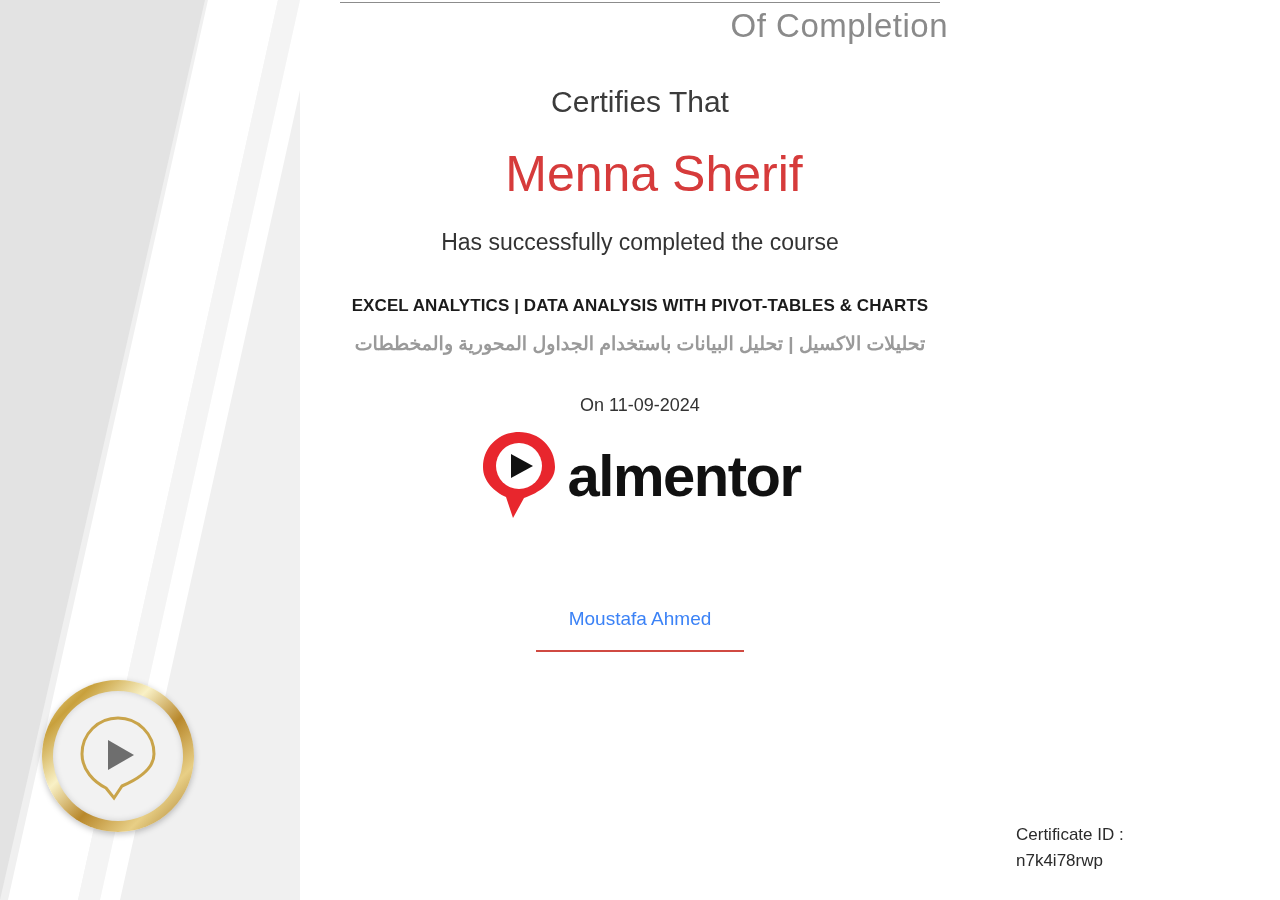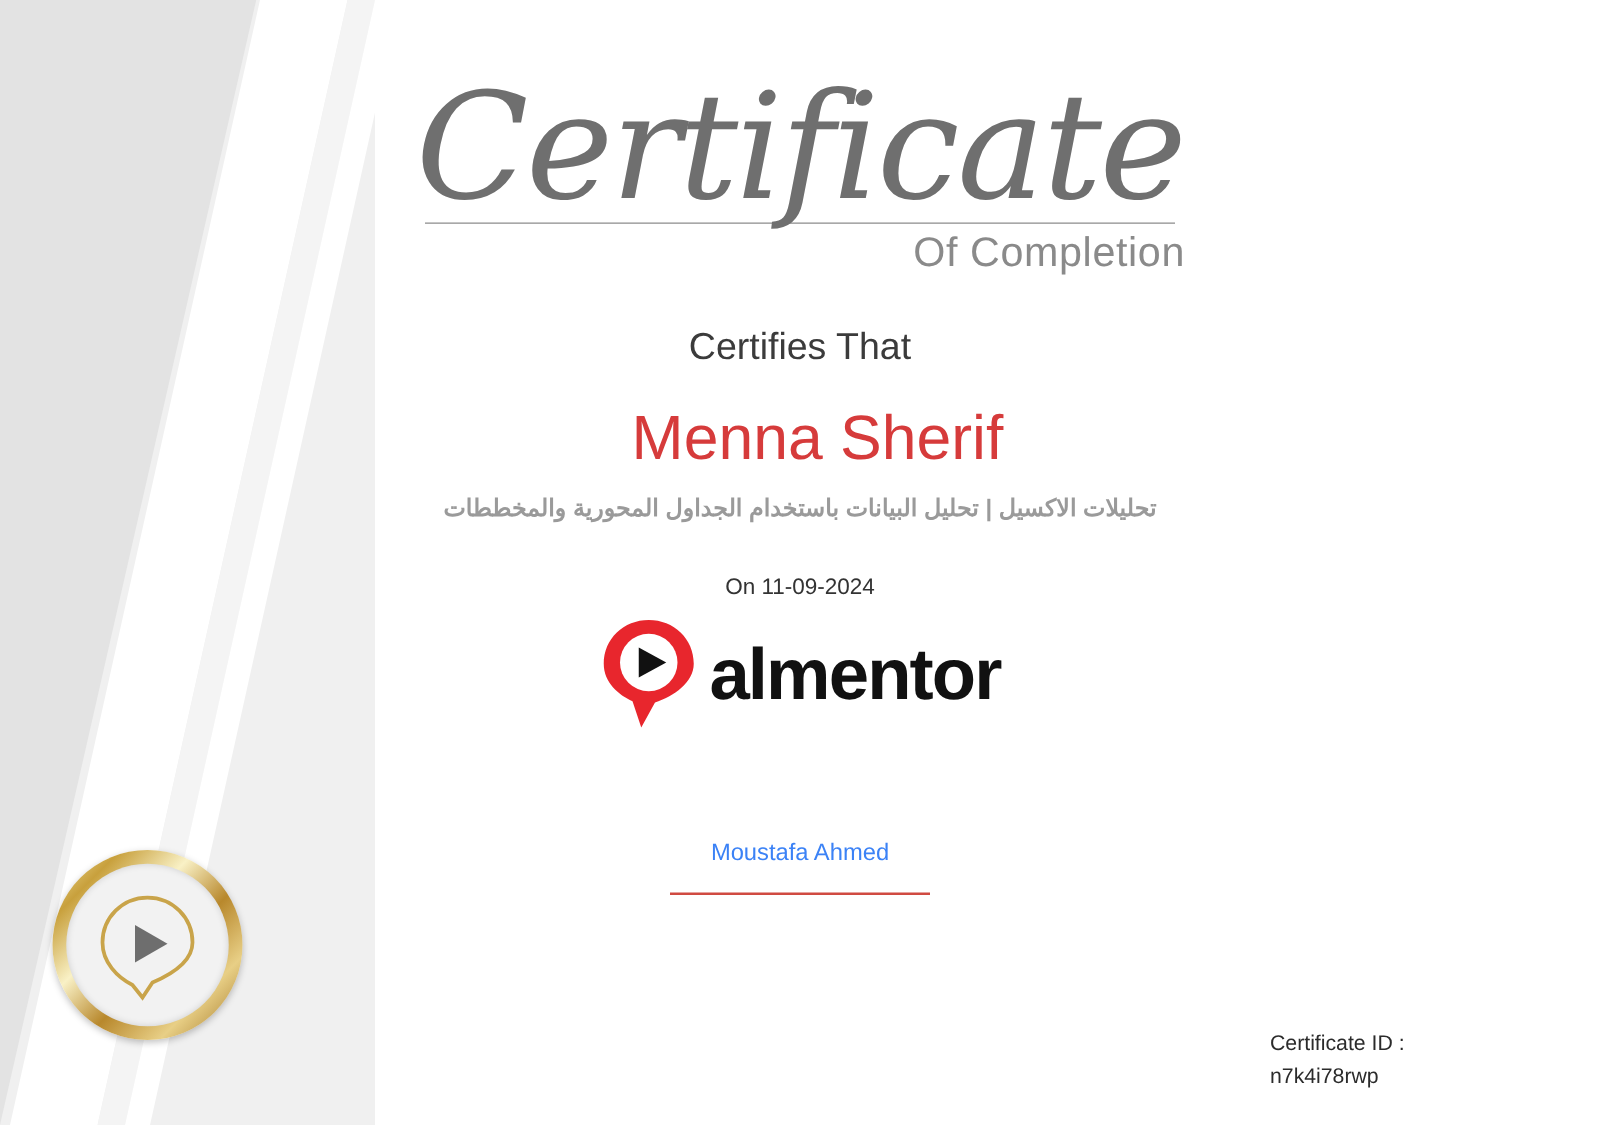--- a/index.html
+++ b/index.html
@@ -220,27 +220,28 @@
   <div class="seal">
     <div class="seal-inner"></div>
     <svg class="seal-pin" viewBox="0 0 92 92">
       <path d="M46 8 C26 8 10 24 10 44 C10 60 22 72 34 78 L42 88 L50 76 C64 70 82 60 82 44 C82 24 66 8 46 8 Z" fill="none" stroke="#c9a44a" stroke-width="3"></path>
       <polygon points="36,30 36,60 62,45" fill="#6e6e6e"></polygon>
     </svg>
   </div>
 
   <div class="main">
 
-    <div class="script-title">Certificate</div>
     <div class="script-underline"></div>
     <div class="subtitle">Of Completion</div>
 
     <div class="certifies">Certifies That</div>
     <div class="name">Menna Sherif</div>
-
+    <div class="completed">Has successfully completed the course</div>
+
+    <div class="course-en">EXCEL ANALYTICS | DATA ANALYSIS WITH PIVOT-TABLES &amp; CHARTS</div>
     <div class="course-ar">تحليلات الاكسيل | تحليل البيانات باستخدام الجداول المحورية والمخططات</div>
 
     <div class="date">On 11-09-2024</div>
 
     <div class="brand">
       <svg class="brand-mark" viewBox="0 0 78 92">
         <path d="M39 2 C19 2 3 17 3 37 C3 52 15 62 26 67 L33 88 L44 68 C59 63 75 52 75 37 C75 17 59 2 39 2 Z" fill="#e8262d"></path>
         <circle cx="39" cy="36" r="23" fill="#ffffff"></circle>
         <polygon points="31,24 31,48 53,36" fill="#111111"></polygon>
       </svg>

